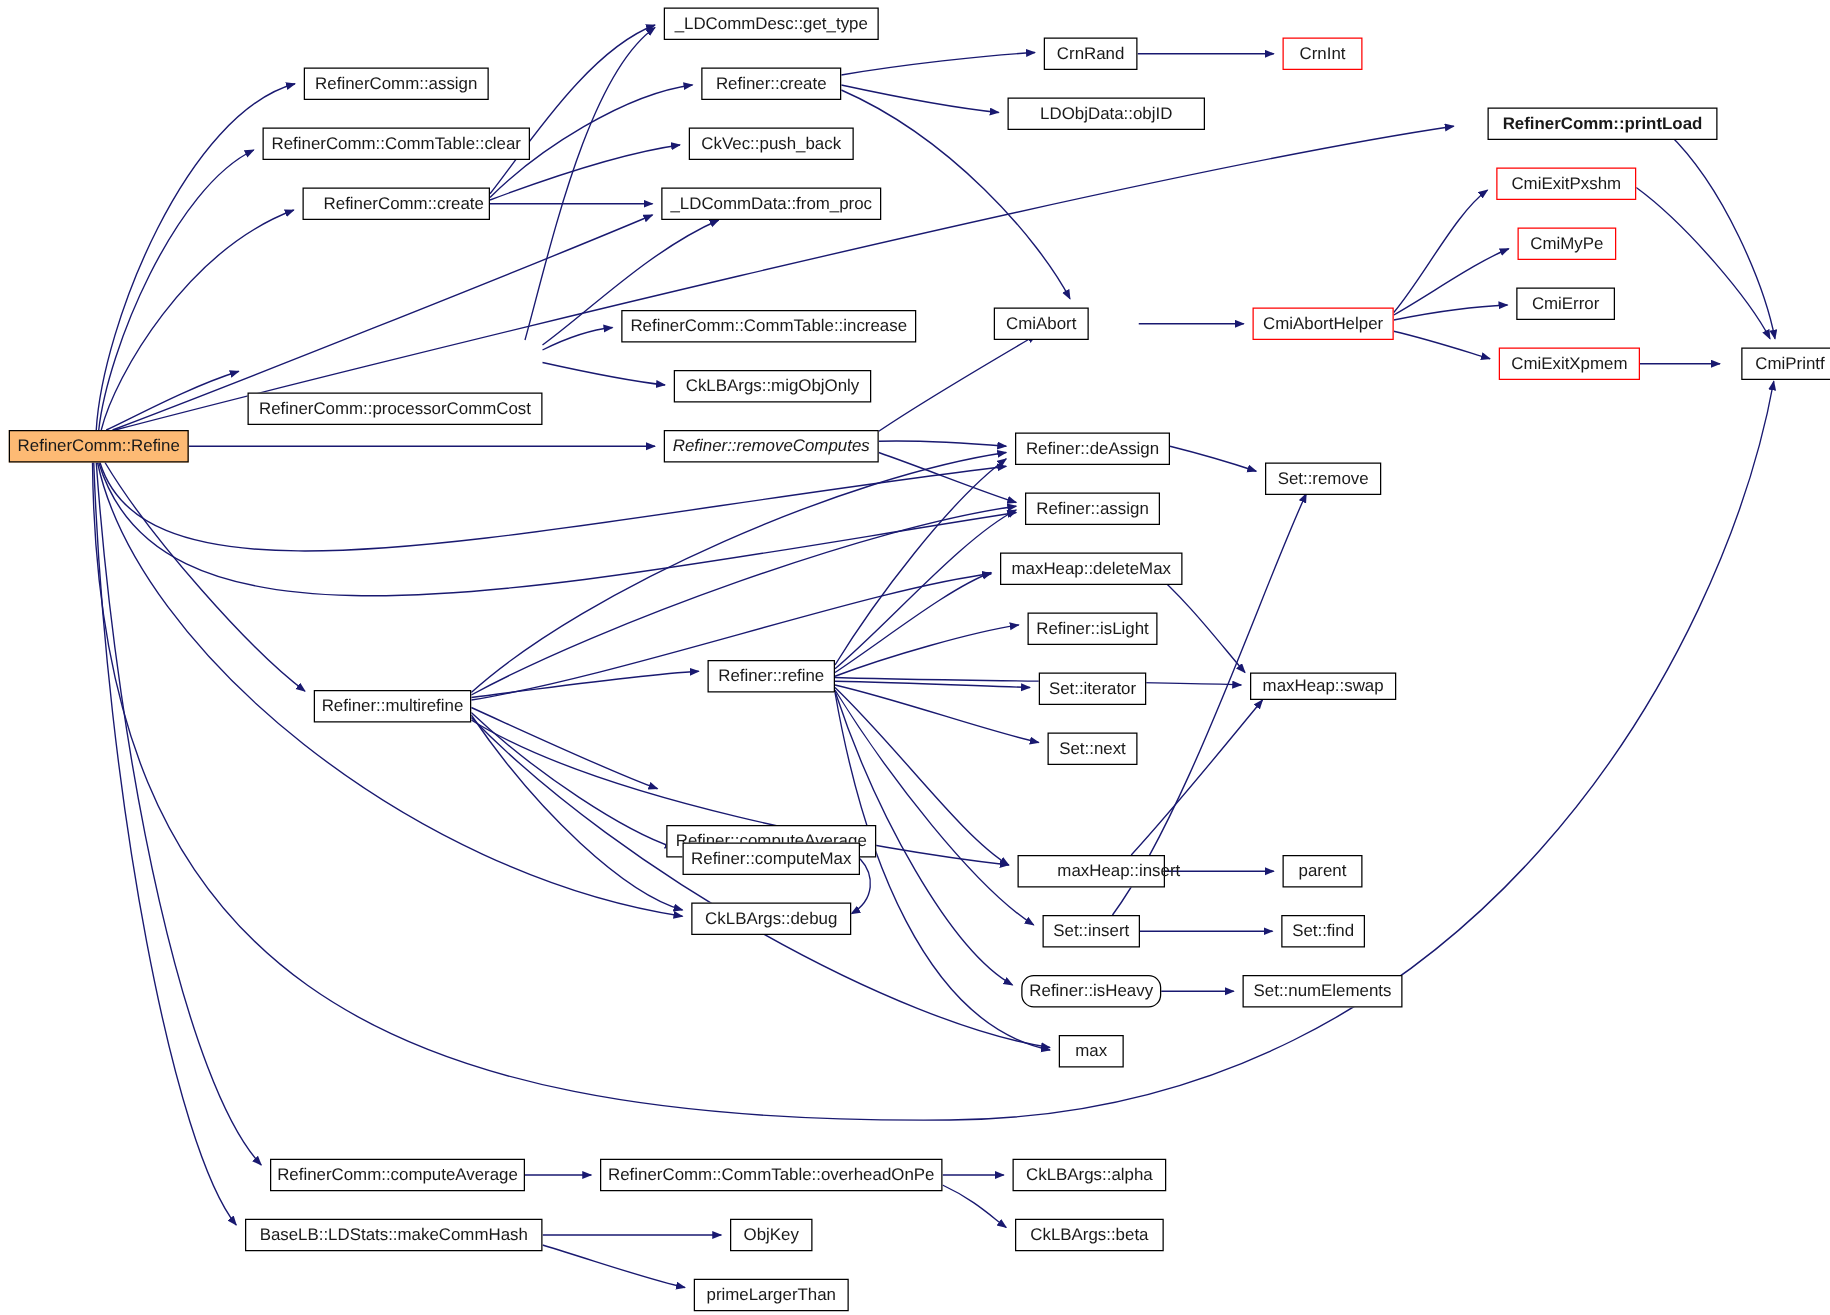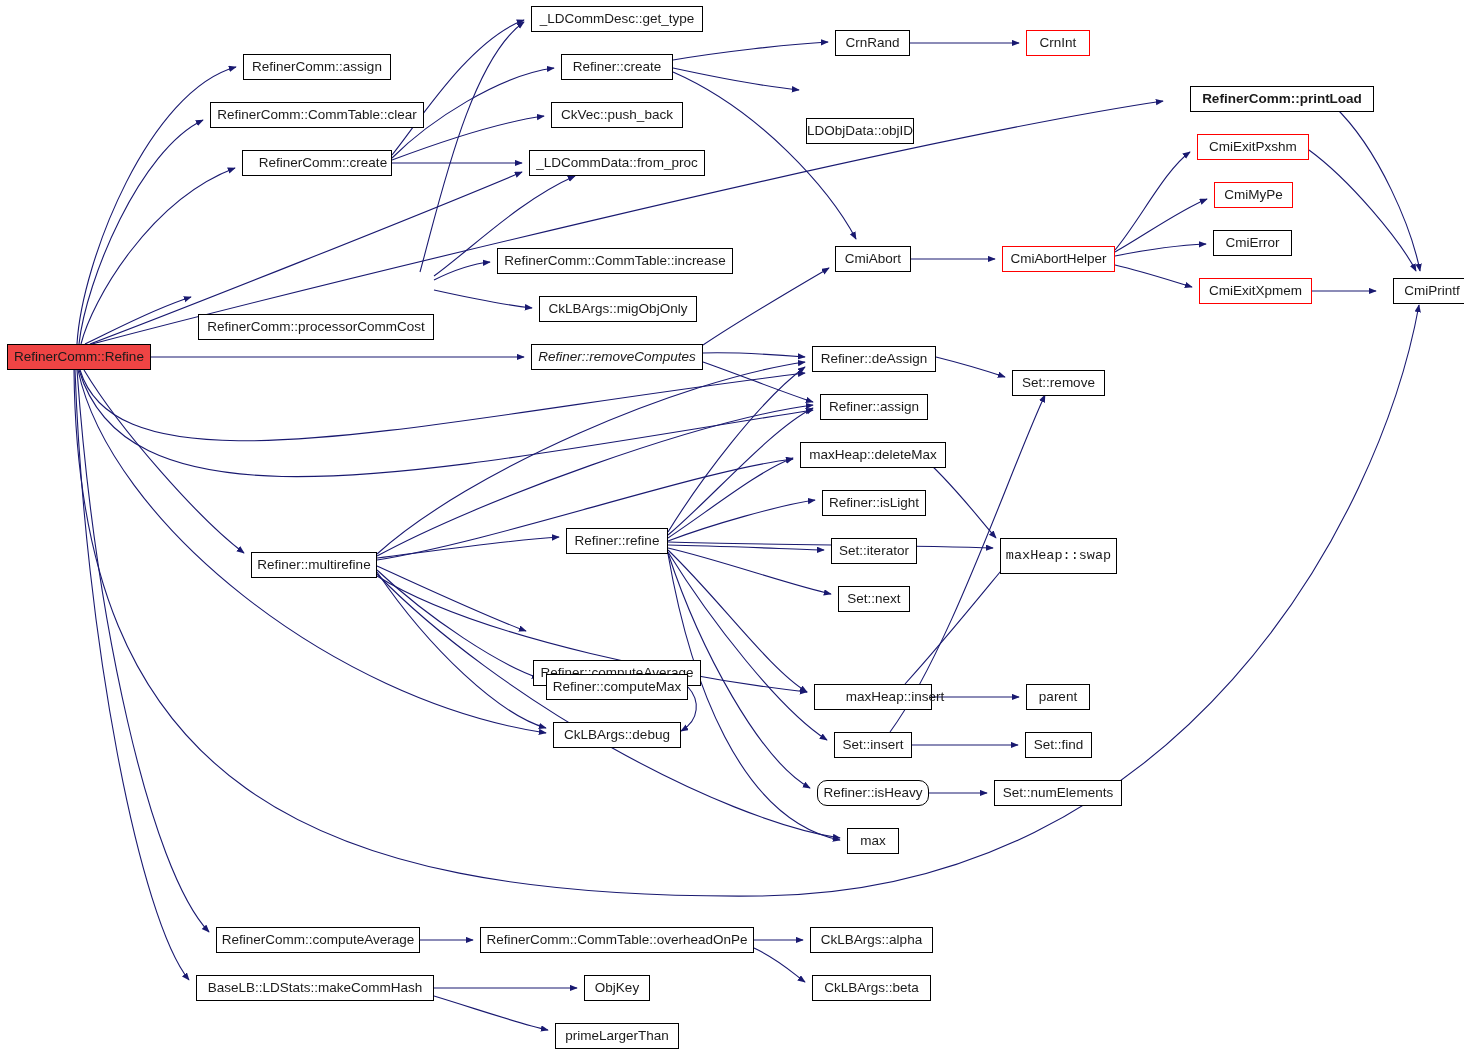--- a/index.html
+++ b/index.html
@@ -20,21 +20,21 @@
     font-size:13.5px;
     line-height:1;
     display:flex;
     align-items:center;
     justify-content:center;
     white-space:nowrap;
     letter-spacing:0px;
     z-index:2;
   }
   .node.red{border-color:#ff0000;}
-  .node.root{background:#ef4444;border-color:#000000;}
+  .node.root{background:#fdba74;border-color:#000000;}
 </style>
 </head>
 <body>
 
 <div id="canvas">
   <svg id="edges" viewBox="0 0 1464 1052" xmlns="http://www.w3.org/2000/svg">
     <defs>
       <marker id="arrow" markerWidth="9" markerHeight="9" refX="7.2" refY="3.2" orient="auto" markerUnits="userSpaceOnUse">
         <path d="M0,0 L8,3.2 L0,6.4 z" fill="#191970"></path>
       </marker>
@@ -125,36 +125,36 @@
       <div class="node" style="left: 497px; top: 248px; width: 236px; height: 26px;">RefinerComm::CommTable::increase</div>
       <div class="node" style="left: 539px; top: 296px; width: 158px; height: 26px;">CkLBArgs::migObjOnly</div>
       <div class="node" style="left: 531px; top: 344px; width: 172px; height: 26px; font-style: italic;">Refiner::removeComputes</div>
       <div class="node" style="left: 251px; top: 552px; width: 126px; height: 26px;">Refiner::multirefine</div>
       <div class="node" style="left: 566px; top: 528px; width: 102px; height: 26px;">Refiner::refine</div>
       <div class="node" style="left: 533px; top: 626px; width: 168px; height: 26px; margin-top: 34px;">Refiner::computeAverage</div>
       <div class="node" style="left: 546px; top: 674px; width: 142px; height: 26px;">Refiner::computeMax</div>
       <div class="node" style="left: 553px; top: 722px; width: 128px; height: 26px;">CkLBArgs::debug</div>
       <div class="node" style="left: 835px; top: 30px; width: 75px; height: 26px;">CrnRand</div>
       <div class="node red" style="left: 1026px; top: 30px; width: 64px; height: 26px;">CrnInt</div>
-      <div class="node" style="left: 806px; top: 78px; width: 108px; height: 26px; margin-top: 40px;">LDObjData::objID</div>
+      <div class="node" style="left: 806px; top: 78px; width: 158px; height: 26px;">LDObjData::objID</div>
       <div class="node" style="left: 1190px; top: 86px; width: 184px; height: 26px; font-weight: bold;">RefinerComm::printLoad</div>
-      <div class="node" style="left: 835px; top: 246px; width: 76px; height: 26px;">CmiAbort</div>
+      <div class="node" style="left: 795px; top: 246px; width: 76px; height: 26px;">CmiAbort</div>
       <div class="node red" style="left: 1002px; top: 246px; width: 113px; height: 26px;">CmiAbortHelper</div>
       <div class="node red" style="left: 1197px; top: 134px; width: 112px; height: 26px;">CmiExitPxshm</div>
       <div class="node red" style="left: 1214px; top: 182px; width: 79px; height: 26px;">CmiMyPe</div>
       <div class="node" style="left: 1213px; top: 230px; width: 79px; height: 26px;">CmiError</div>
       <div class="node red" style="left: 1199px; top: 278px; width: 113px; height: 26px;">CmiExitXpmem</div>
       <div class="node" style="left: 1383px; top: 278px; width: 78px; height: 26px; margin-left: 10px;">CmiPrintf</div>
       <div class="node" style="left: 812px; top: 346px; width: 124px; height: 26px;">Refiner::deAssign</div>
       <div class="node" style="left: 1012px; top: 370px; width: 93px; height: 26px;">Set::remove</div>
       <div class="node" style="left: 820px; top: 394px; width: 108px; height: 26px;">Refiner::assign</div>
       <div class="node" style="left: 800px; top: 442px; width: 146px; height: 26px;">maxHeap::deleteMax</div>
       <div class="node" style="left: 822px; top: 490px; width: 104px; height: 26px;">Refiner::isLight</div>
       <div class="node" style="left: 831px; top: 538px; width: 86px; height: 26px;">Set::iterator</div>
-      <div class="node" style="left: 1000px; top: 538px; width: 117px; height: 36px; font-family: Liberation Mono, monospace;">maxHeap::swap</div>
+      <div class="node" style="left: 1000px; top: 538px; width: 117px; height: 22px;">maxHeap::swap</div>
       <div class="node" style="left: 838px; top: 586px; width: 72px; height: 26px;">Set::next</div>
       <div class="node" style="left: 814px; top: 684px; width: 118px; height: 26px; padding-left: 44px;">maxHeap::insert</div>
       <div class="node" style="left: 1026px; top: 684px; width: 64px; height: 26px;">parent</div>
       <div class="node" style="left: 834px; top: 732px; width: 78px; height: 26px;">Set::insert</div>
       <div class="node" style="left: 1025px; top: 732px; width: 67px; height: 26px;">Set::find</div>
       <div class="node" style="left: 817px; top: 780px; width: 112px; height: 26px; border-radius: 10px;">Refiner::isHeavy</div>
       <div class="node" style="left: 994px; top: 780px; width: 128px; height: 26px;">Set::numElements</div>
       <div class="node" style="left: 847px; top: 828px; width: 52px; height: 26px;">max</div>
       <div class="node" style="left: 216px; top: 927px; width: 204px; height: 26px;">RefinerComm::computeAverage</div>
       <div class="node" style="left: 480px; top: 927px; width: 274px; height: 26px;">RefinerComm::CommTable::overheadOnPe</div>

